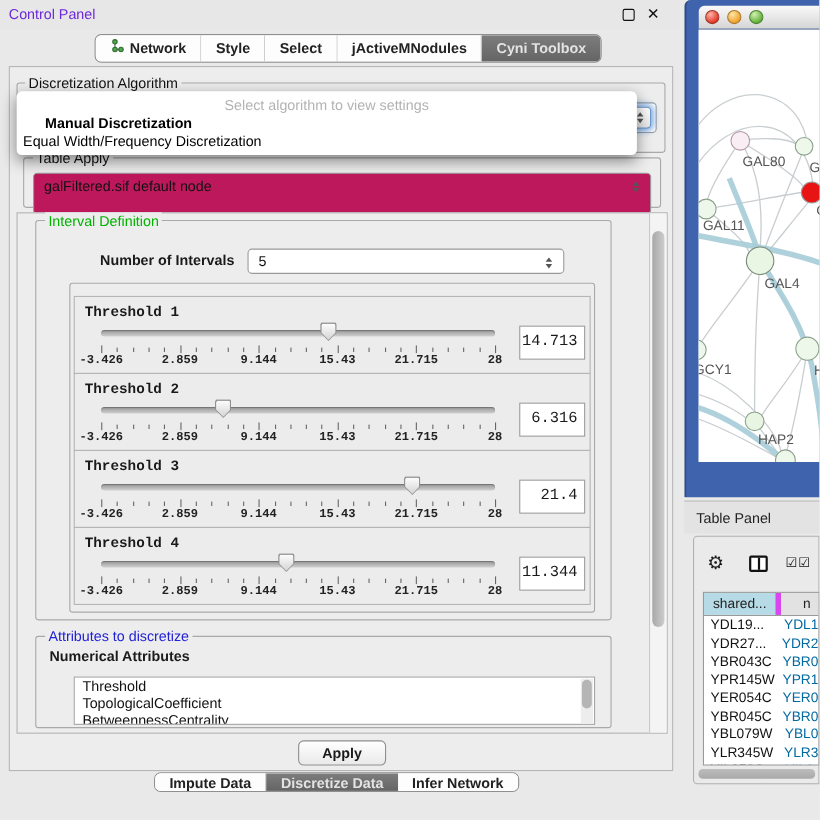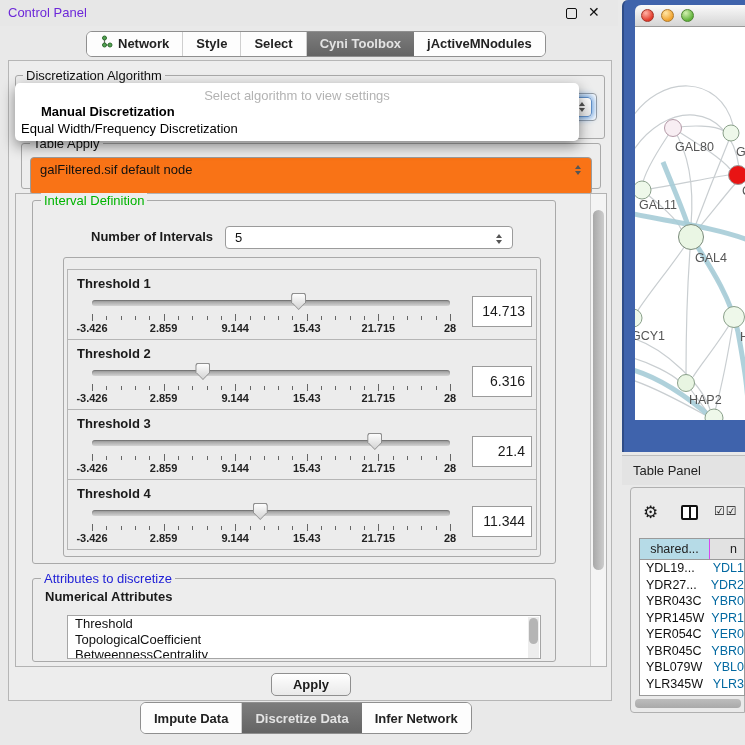--- a/index.html
+++ b/index.html
@@ -42,37 +42,37 @@
   .popup-opt { left:6px; font-size:13px; color:#000; }
   .popup-opt.b { font-weight:700;padding-left:20px; }
 
   .group { border:1px solid #a9a9a9; border-radius:3px; }
   .legend { position:absolute; left:8px; top:-8px; background:#ededed; padding:0 3px; font-size:13px; }
   .legend.green { color:#00b400; }
   .legend.blue { color:#2121d6; }
   .legend.black { color:#111; }
 
   .td-group { left:12px; top:82px; width:580px; height:46px; }
-  .td-combo { left:8px; top:13px; width:562px; height:38px; background:#f97316; border:1px solid #9b9b9b; border-radius:4px; }
+  .td-combo { left:8px; top:13px; width:562px; height:38px; background:#be185d; border:1px solid #9b9b9b; border-radius:4px; }
   .combo-text { position:absolute; left:9px; top:4px; font-size:13px; color:#111; }
   .plain-stepper { position:absolute; right:6px; top:4px; width:14px; height:16px;
     display:flex; flex-direction:column; align-items:center; justify-content:center; gap:2px; }
 
   .scrollarea { left:6px; top:132px; width:592px; height:474px; border:1px solid #b3b3b3; background:#ededed; }
   .vscroll { right:0; top:0; width:16px; height:472px; background:#f4f4f4; border-left:1px solid #c9c9c9; }
   .vscroll-thumb { left:2px; top:16px; width:11px; height:360px; border-radius:6px;
     background:linear-gradient(90deg,#a8a8a8,#cccccc); }
 
   .interval-group { left:16px; top:6px; width:524px; height:364px; }
   .num-label { left:58px; top:28px; font-weight:700; }
   .num-combo { left:192px; top:25px; width:288px; height:23px; background:#fff; border:1px solid #9b9b9b; border-radius:4px; }
   .num-combo .combo-text { top:3px; }
 
   .thr-group { left:30px; top:56px; width:478px; height:300px; }
-  .thr-list { position:absolute; left:3px; top:12px; width:550px; }
+  .thr-list { position:absolute; left:3px; top:12px; width:550px;font-family:Liberation Mono, monospace; }
   .threshold-panel { position:relative; width:470px; height:71px; border:1px solid #b5b5b5; margin-top:-1px; background:#ececec; }
   .t-label { position:absolute; left:9px; top:6px; font-weight:700; font-size:13px; }
   .t-slider { position:absolute; left:24px; top:22px; width:358px; height:20px; }
   .t-track { position:absolute; left:0; top:8px; width:100%; height:6px; border-radius:3px;
     background:linear-gradient(#949494,#d2d2d2); box-shadow:inset 0 1px 1px rgba(0,0,0,.25); }
   .t-thumb { position:absolute; top:1px; width:15px; height:17px;
     clip-path:polygon(8% 0,92% 0,100% 12%,100% 55%,50% 100%,0 55%,0 12%); background:#8f8f8f; }
   .t-thumb .inner { position:absolute; left:1px; top:1px; right:1px; bottom:1px;
     clip-path:polygon(8% 0,92% 0,100% 12%,100% 55%,50% 100%,0 55%,0 12%);
     background:linear-gradient(#fdfdfd,#d4d4d4); }
@@ -88,21 +88,21 @@
   .attr-group { left:16px; top:384px; width:524px; height:84px; }
   .attr-label { left:12px; top:10px; font-weight:700; }
   .attr-list { left:34px; top:36px; width:474px; height:44px; background:#fff; border:1px solid #a5a5a5; overflow:hidden; }
   .attr-item { padding-left:7px; font-size:13px; line-height:15.5px; color:#111; white-space:nowrap; }
   .attr-scroll { right:1px; top:1px; width:11px; height:41px; background:#ededed; }
   .attr-scroll-thumb { left:1px; top:1px; width:9px; height:26px; border-radius:5px; background:#b5b5b5; }
 
   .apply-btn { left:262px; top:612px; width:80px; height:23px; background:linear-gradient(#ffffff,#e9e9e9);
     border:1px solid #8f8f8f; border-radius:5px; text-align:center; line-height:21px; font-weight:600; font-size:13px; }
 
-  .bottom-tabbar { left:140px; top:702px; height:32px; display:flex; background:#fff;
+  .bottom-tabbar { left:140px; top:702px; height:18px; display:flex; background:#fff;
     border:1px solid #8f8f8f; border-radius:6px; overflow:hidden; }
   .bottom-tabbar .tab { line-height:23px; }
 
   
   .net-window { left:622px; top:0; width:123px; height:452px; background:#3f63ac;
     border-left:2px solid #2f4c86; border-top-left-radius:6px; }
   .net-titlebar { left:11px; top:5px; width:112px; height:22px;
     background:linear-gradient(#fafafa,#d5d5d5); border-bottom:1px solid #9a9a9a; border-top-left-radius:6px; }
   .light { position:absolute; top:4px; width:13px; height:13px; border-radius:50%; }
   .light.red { left:6px; background:radial-gradient(circle at 35% 28%, #ffb3a6, #e23b2c 70%); border:1px solid #a33428; }
@@ -114,21 +114,21 @@
   .tp-header span { position:absolute; left:11px; top:7px; color:#222; }
 
   .tablepanel { left:630px; top:487px; width:115px; height:226px; background:#eaeaea;
     border:1px solid #b0b0b0; border-radius:4px 0 0 4px; }
   .gear { left:12px; top:14px; font-size:17px; color:#1a1a1a; }
   .col-icon { left:50px; top:17px; width:17px; height:15px; border:2px solid #111; border-radius:2px; background:#fff; }
   .col-icon::after { content:""; position:absolute; left:6px; top:0; width:2px; height:11px; background:#111; }
   .checks { left:83px; top:16px; font-size:12px; color:#111; letter-spacing:1px; }
   .dtable { left:8px; top:50px; width:106px; height:158px; background:#fff; border:1px solid #9a9a9a; overflow:hidden; }
   .dt-header { display:flex; height:21px; border-bottom:1px solid #9a9a9a; }
-  .dt-h1 { width:70px; background:#b6dbe7; border-right:1px solid #d946ef; text-align:center; line-height:20px; font-size:12.5px; color:#222; }
+  .dt-h1 { width:70px; background:#b6dbe7; border-right:5px solid #d946ef; text-align:center; line-height:20px; font-size:12.5px; color:#222; }
   .dt-h2 { flex:1; background:#e2e2e2; line-height:20px; font-size:12.5px; color:#222; padding-left:20px; }
   .dt-row { display:flex; height:16.5px; }
   .dt-c1 { width:70px; padding-left:6px; font-size:12.5px; line-height:16px; color:#111; }
   .dt-c2 { flex:1; padding-left:4px; font-size:12.5px; line-height:16px; color:#0369a1; }
   .hscroll { left:4px; top:211px; width:106px; height:9px; background:#ececec; border-radius:4px; }
   .hscroll-thumb { left:0; top:0; width:106px; height:9px; border-radius:4px; background:linear-gradient(#bdbdbd,#a9a9a9); }
 </style>
 </head>
 <body>
 
@@ -147,25 +147,25 @@
           <circle cx="10" cy="10" r="2" fill="#52a352" stroke="#2e6b2e"></circle>
         </svg></span>
       <span>Network</span>
     </div>
     <div class="tab">
       <span>Style</span>
     </div>
     <div class="tab">
       <span>Select</span>
     </div>
+    <div class="tab">
+      <span>jActiveMNodules</span>
+    </div>
     <div class="tab sel">
       <span>Cyni Toolbox</span>
-    </div>
-    <div class="tab">
-      <span>jActiveMNodules</span>
     </div>
   </div>
 
 <div class="abs content">
 
   <div class="abs algo-group group"></div>
   <span class="abs algo-title">Discretization Algorithm</span>
   <div class="abs algo-combo">
     <div class="abs glow-stepper">
       <div class="tri-up"></div>

